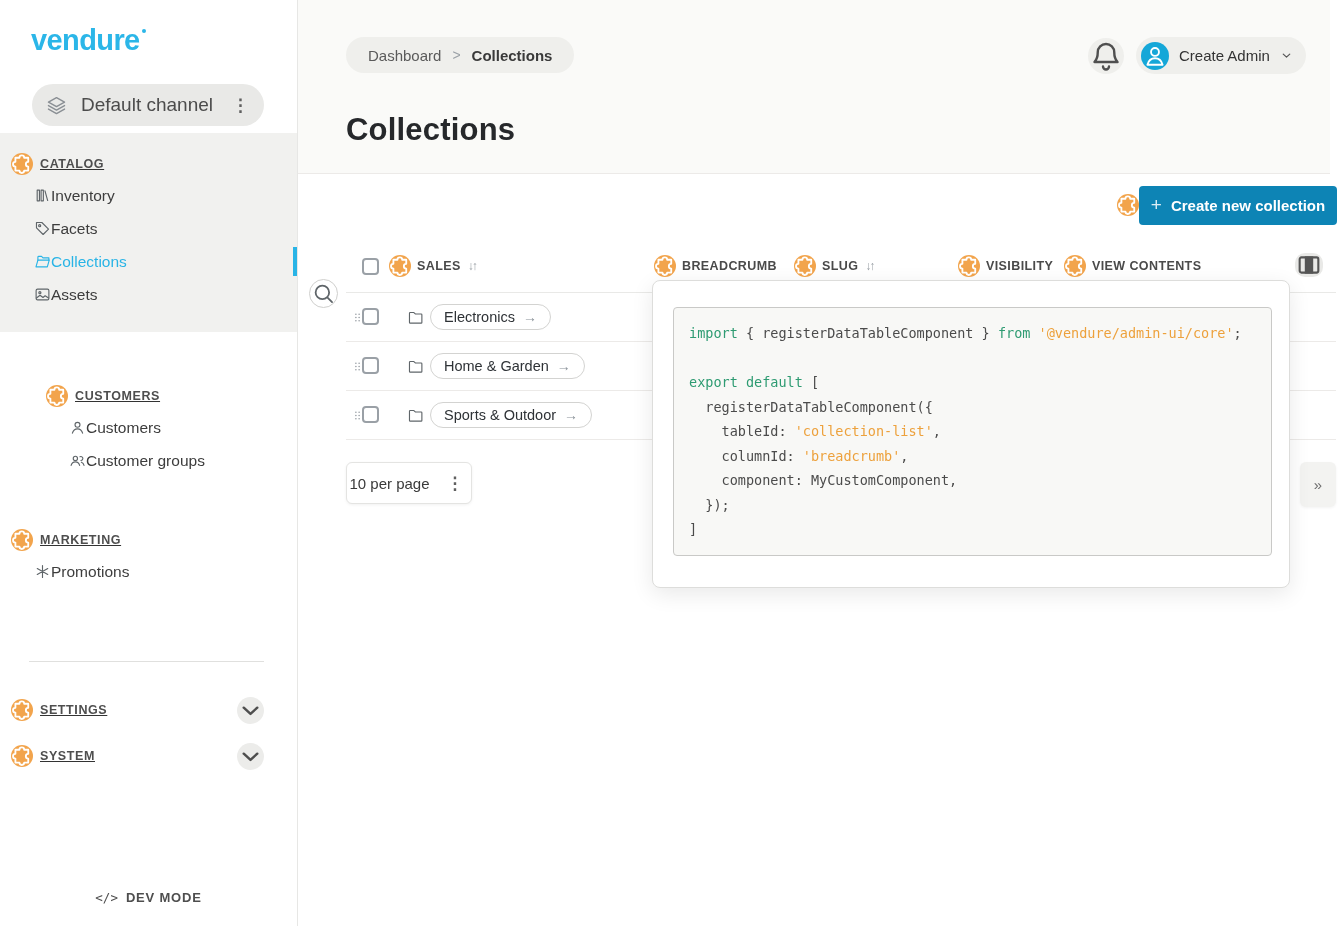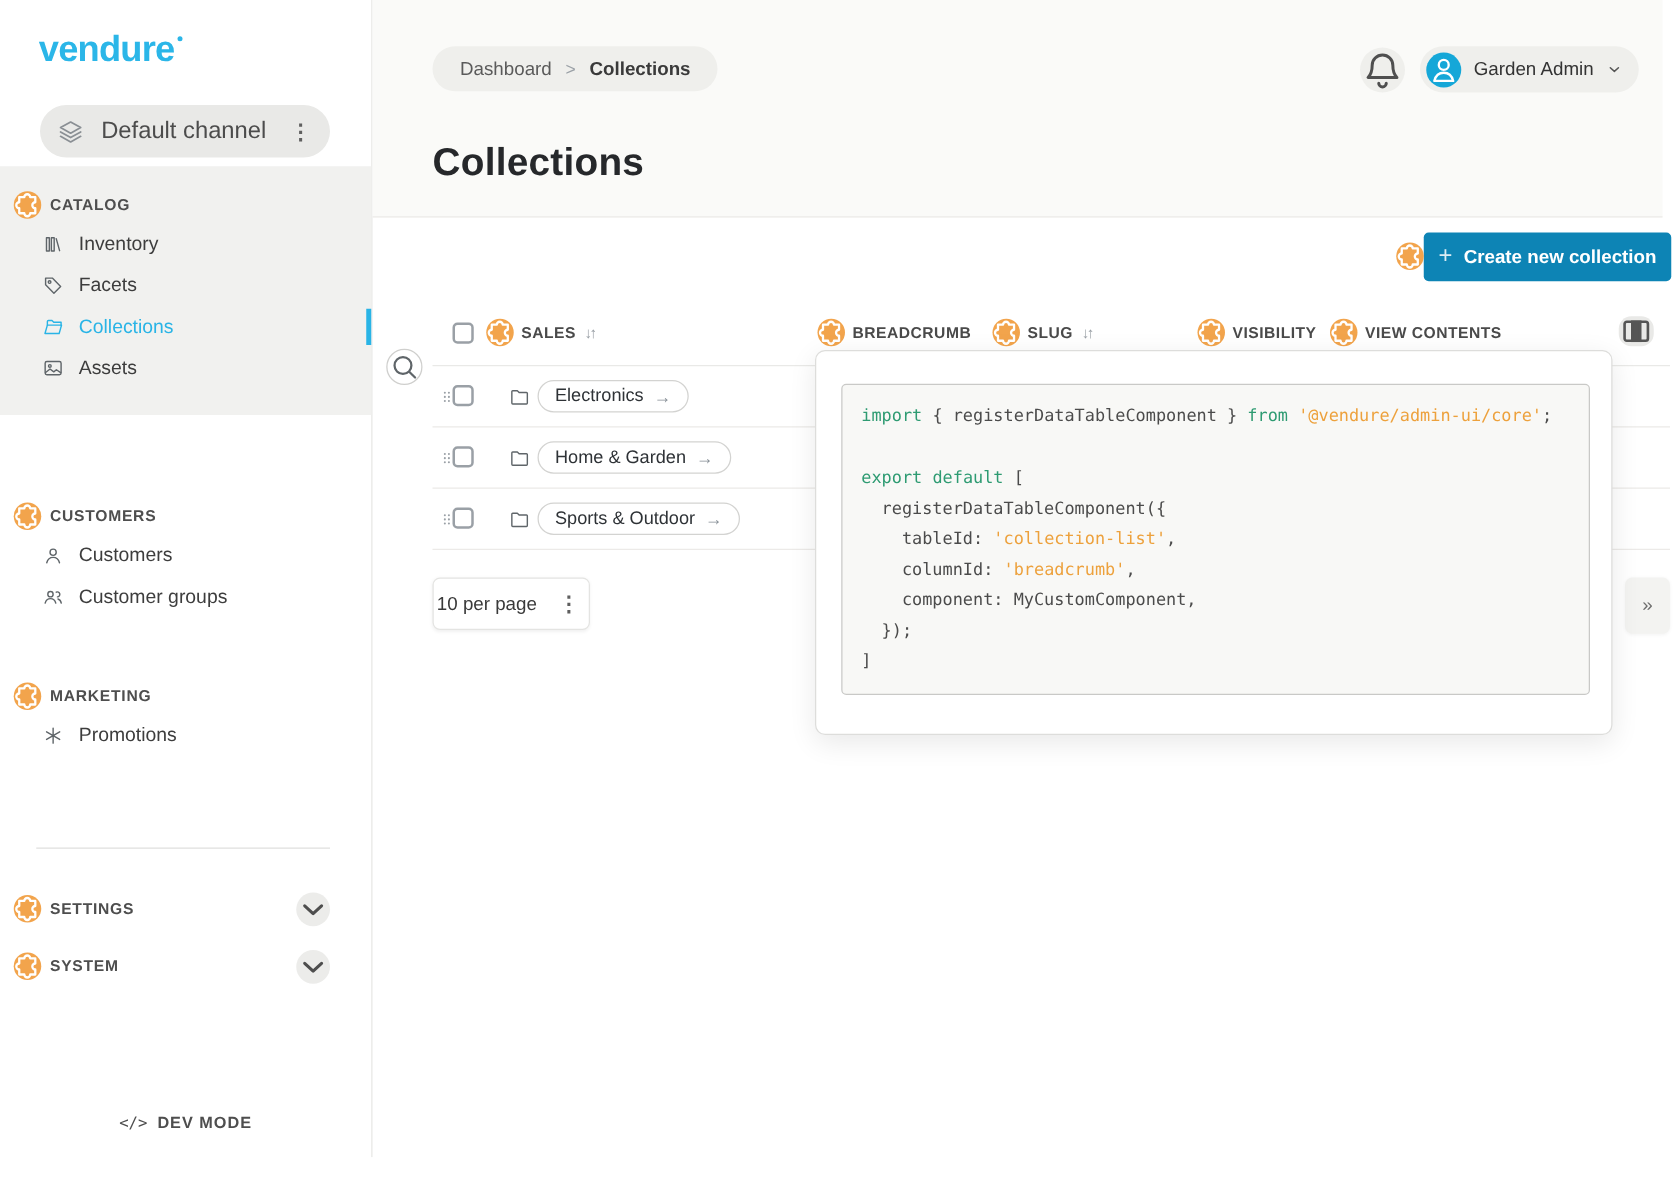--- a/index.html
+++ b/index.html
@@ -15,34 +15,34 @@
                 display:flex;align-items:center;padding:0 10px 0 14px;cursor:pointer;}
   .channel-pill .ch-icon{color:#8a8f94;display:flex;}
   .channel-pill .ch-icon svg{width:21px;height:21px;}
   .channel-label{flex:1;text-align:center;font-size:19px;color:#4c4c4c;}
   .kebab{color:#5f5f5f;font-size:17px;line-height:1;padding:2px 5px;font-weight:700;}
 
   #sidebar-nav{position:absolute;top:133px;left:0;right:0;}
   .side-section{position:relative;}
   .side-section.hl{background:#f1f1ef;padding:17px 0 22px;}
   .sec-1{margin-top:28px;}
-  .sec-2{margin-top:67px;}
+  .sec-2{margin-top:50px;padding-left:35px;}
   .sec-3{margin-top:50px;}
   .sec-4{margin-top:34px;}
   .sec-5{margin-top:18px;}
   .side-divider{margin:74px 33px 0 29px;border-top:1px solid #e0e0de;}
-  .side-header{display:flex;align-items:center;height:28px;padding-left:11px;gap:7px;}
+  .side-header{display:flex;align-items:center;height:28px;padding-left:11px;gap:7px;text-decoration:underline;}
   .badge{width:22px;height:22px;border-radius:50%;background:var(--orange);display:inline-flex;
          align-items:center;justify-content:center;flex:none;color:#fff;}
   .badge svg{width:13px;height:13px;}
   .side-label{font-size:12.5px;font-weight:700;color:#4e4e4e;letter-spacing:.6px;}
   .chev-btn{margin-left:auto;margin-right:33px;width:27px;height:27px;border-radius:50%;background:#ececea;border:none;
             display:flex;align-items:center;justify-content:center;cursor:pointer;color:#4e4e4e;padding:0;}
   .chev-btn svg{width:13px;height:13px;}
-  .side-item{display:flex;align-items:center;gap:12px;height:31px;padding-left:34px;font-size:15.5px;color:#3d3d3d;
+  .side-item{display:flex;align-items:center;height:31px;padding-left:34px;font-size:15.5px;color:#3d3d3d;
              cursor:pointer;position:relative;margin-top:2px;}
   .side-item .side-icon{color:#5f6569;display:flex;}
   .side-item .side-icon svg{width:17px;height:17px;}
   .side-item.active{color:var(--cyan);}
   .side-item.active .side-icon{color:var(--cyan);}
   .side-item.active::after{content:"";position:absolute;right:0;top:1px;width:4px;height:29px;background:var(--cyan);}
   .devmode{position:absolute;bottom:21px;left:0;right:0;display:flex;align-items:center;justify-content:center;gap:8px;color:#4e4e4e;cursor:pointer;}
   .devmode .code-glyph{font-family:"DejaVu Sans Mono",monospace;font-size:12.5px;}
   .devmode-label{font-size:13px;font-weight:700;letter-spacing:.8px;}
 
@@ -294,21 +294,21 @@
     </button>
     <div class="user-pill">
       <span class="avatar">
           <span style="display:flex">
             <svg viewBox="0 0 24 24" fill="none" stroke="currentColor" stroke-width="1.6" stroke-linecap="round" stroke-linejoin="round" style="width: 100%; height: 100%;">
               <circle cx="12" cy="8.5" r="3.4"></circle>
               <path d="M5.5 19.5c1-3.8 3.7-5.6 6.5-5.6s5.5 1.8 6.5 5.6z"></path>
             </svg>
           </span>
         </span>
-      <span class="user-name">Garden Admin</span>
+      <span class="user-name">Create Admin</span>
       <span class="user-chev" style="display: inline-flex;">
           <svg viewBox="0 0 24 24" fill="none" stroke="currentColor" stroke-width="2.2" stroke-linecap="round" stroke-linejoin="round" style="">
             <path d="m6 9.5 6 5.5 6-5.5"></path>
           </svg>
         </span>
     </div>
     <div class="page-title">Collections</div>
   </header>
 
   <button class="create-btn">

